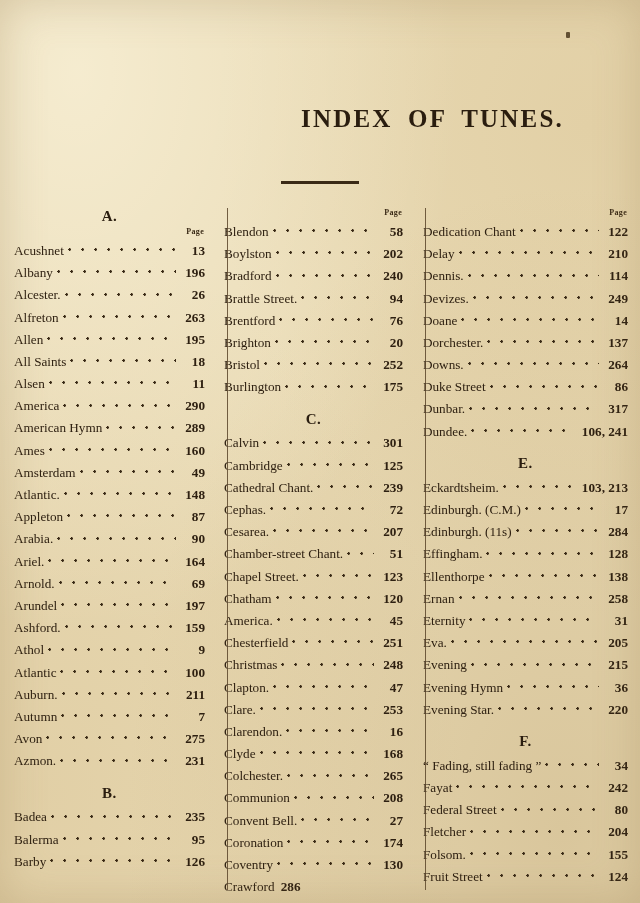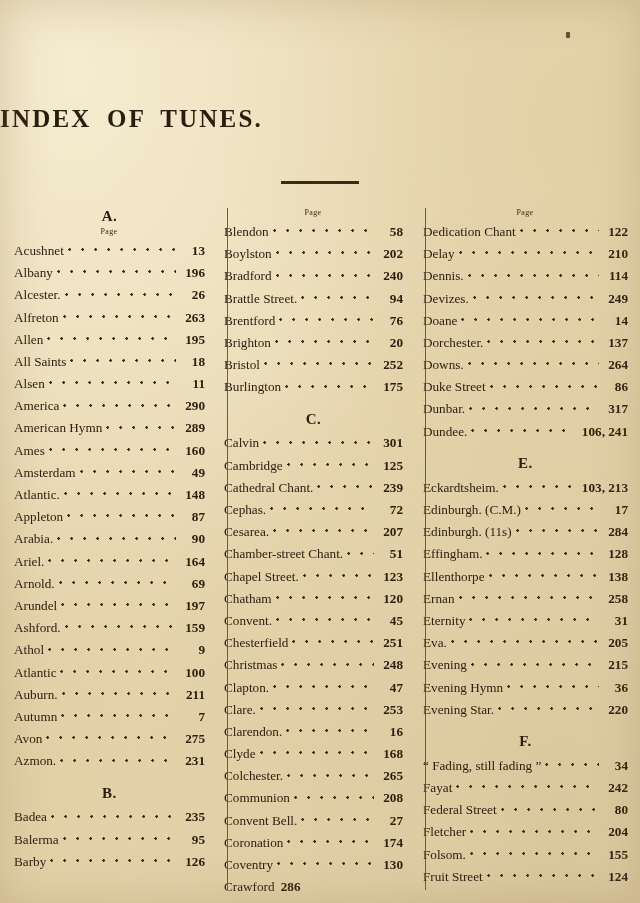--- a/index.html
+++ b/index.html
@@ -42,21 +42,21 @@
     background: #4b3a1e;
     border-radius: 1px;
     opacity: 0.85;
   }
 
   .page-title {
     position: absolute;
     top: 105px;
     left: 0;
     width: 564px;
-    text-align: left;
+    text-align: right;
     font-size: 25px;
     letter-spacing: 2.2px;
     word-spacing: 7px;
     font-weight: 700;
     color: #2a1d0f;
   }
 
   .title-rule {
     position: absolute;
     top: 181px;
@@ -97,23 +97,23 @@
     text-align: center;
     font-size: 15px;
     font-weight: 700;
     letter-spacing: 0.5px;
     margin: 0 0 2px 0;
     color: #2a1d0f;
   }
   .section-letter.spaced { margin-top: 15px; }
 
   .page-label {
-    text-align: center;
+    text-align: right;
     font-size: 8px;
-    font-weight: 400;
+    font-weight: 700;
     letter-spacing: 0.3px;
     color: #3a2a16;
     margin-bottom: 1px;
     padding-right: 1px;
   }
 
   .entry {
     display: flex;
     align-items: flex-end;
     font-size: 13.2px;
@@ -376,21 +376,21 @@
         <span class="name">Chapel Street.</span>
         <span class="leader"></span>
         <span class="num">123</span>
       </div>
       <div class="entry">
         <span class="name">Chatham</span>
         <span class="leader"></span>
         <span class="num">120</span>
       </div>
       <div class="entry">
-        <span class="name">Convent.</span>
+        <span class="name">America.</span>
         <span class="leader"></span>
         <span class="num">45</span>
       </div>
       <div class="entry">
         <span class="name">Chesterfield</span>
         <span class="leader"></span>
         <span class="num">251</span>
       </div>
       <div class="entry">
         <span class="name">Christmas</span>

